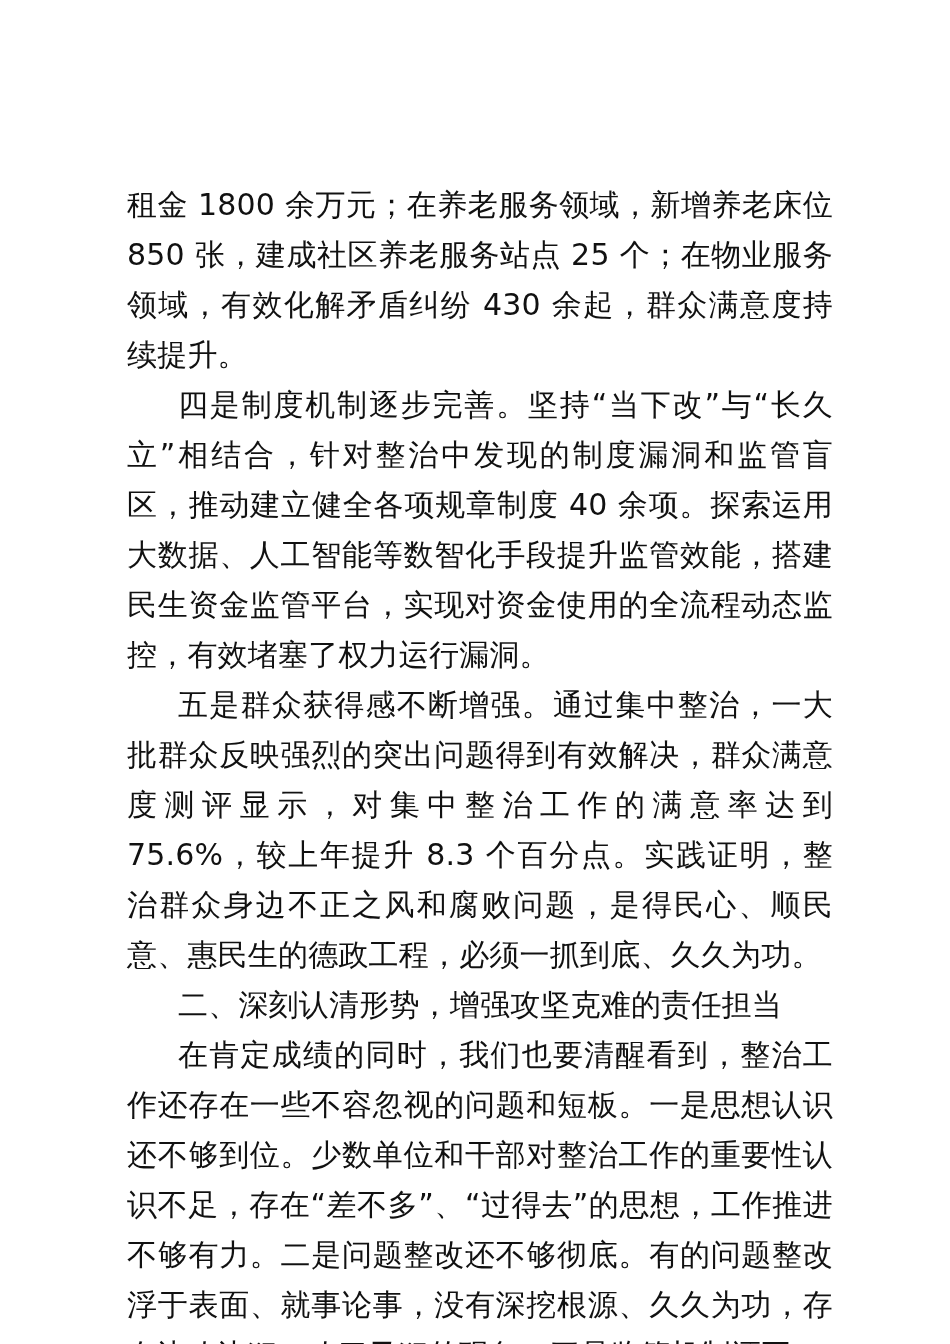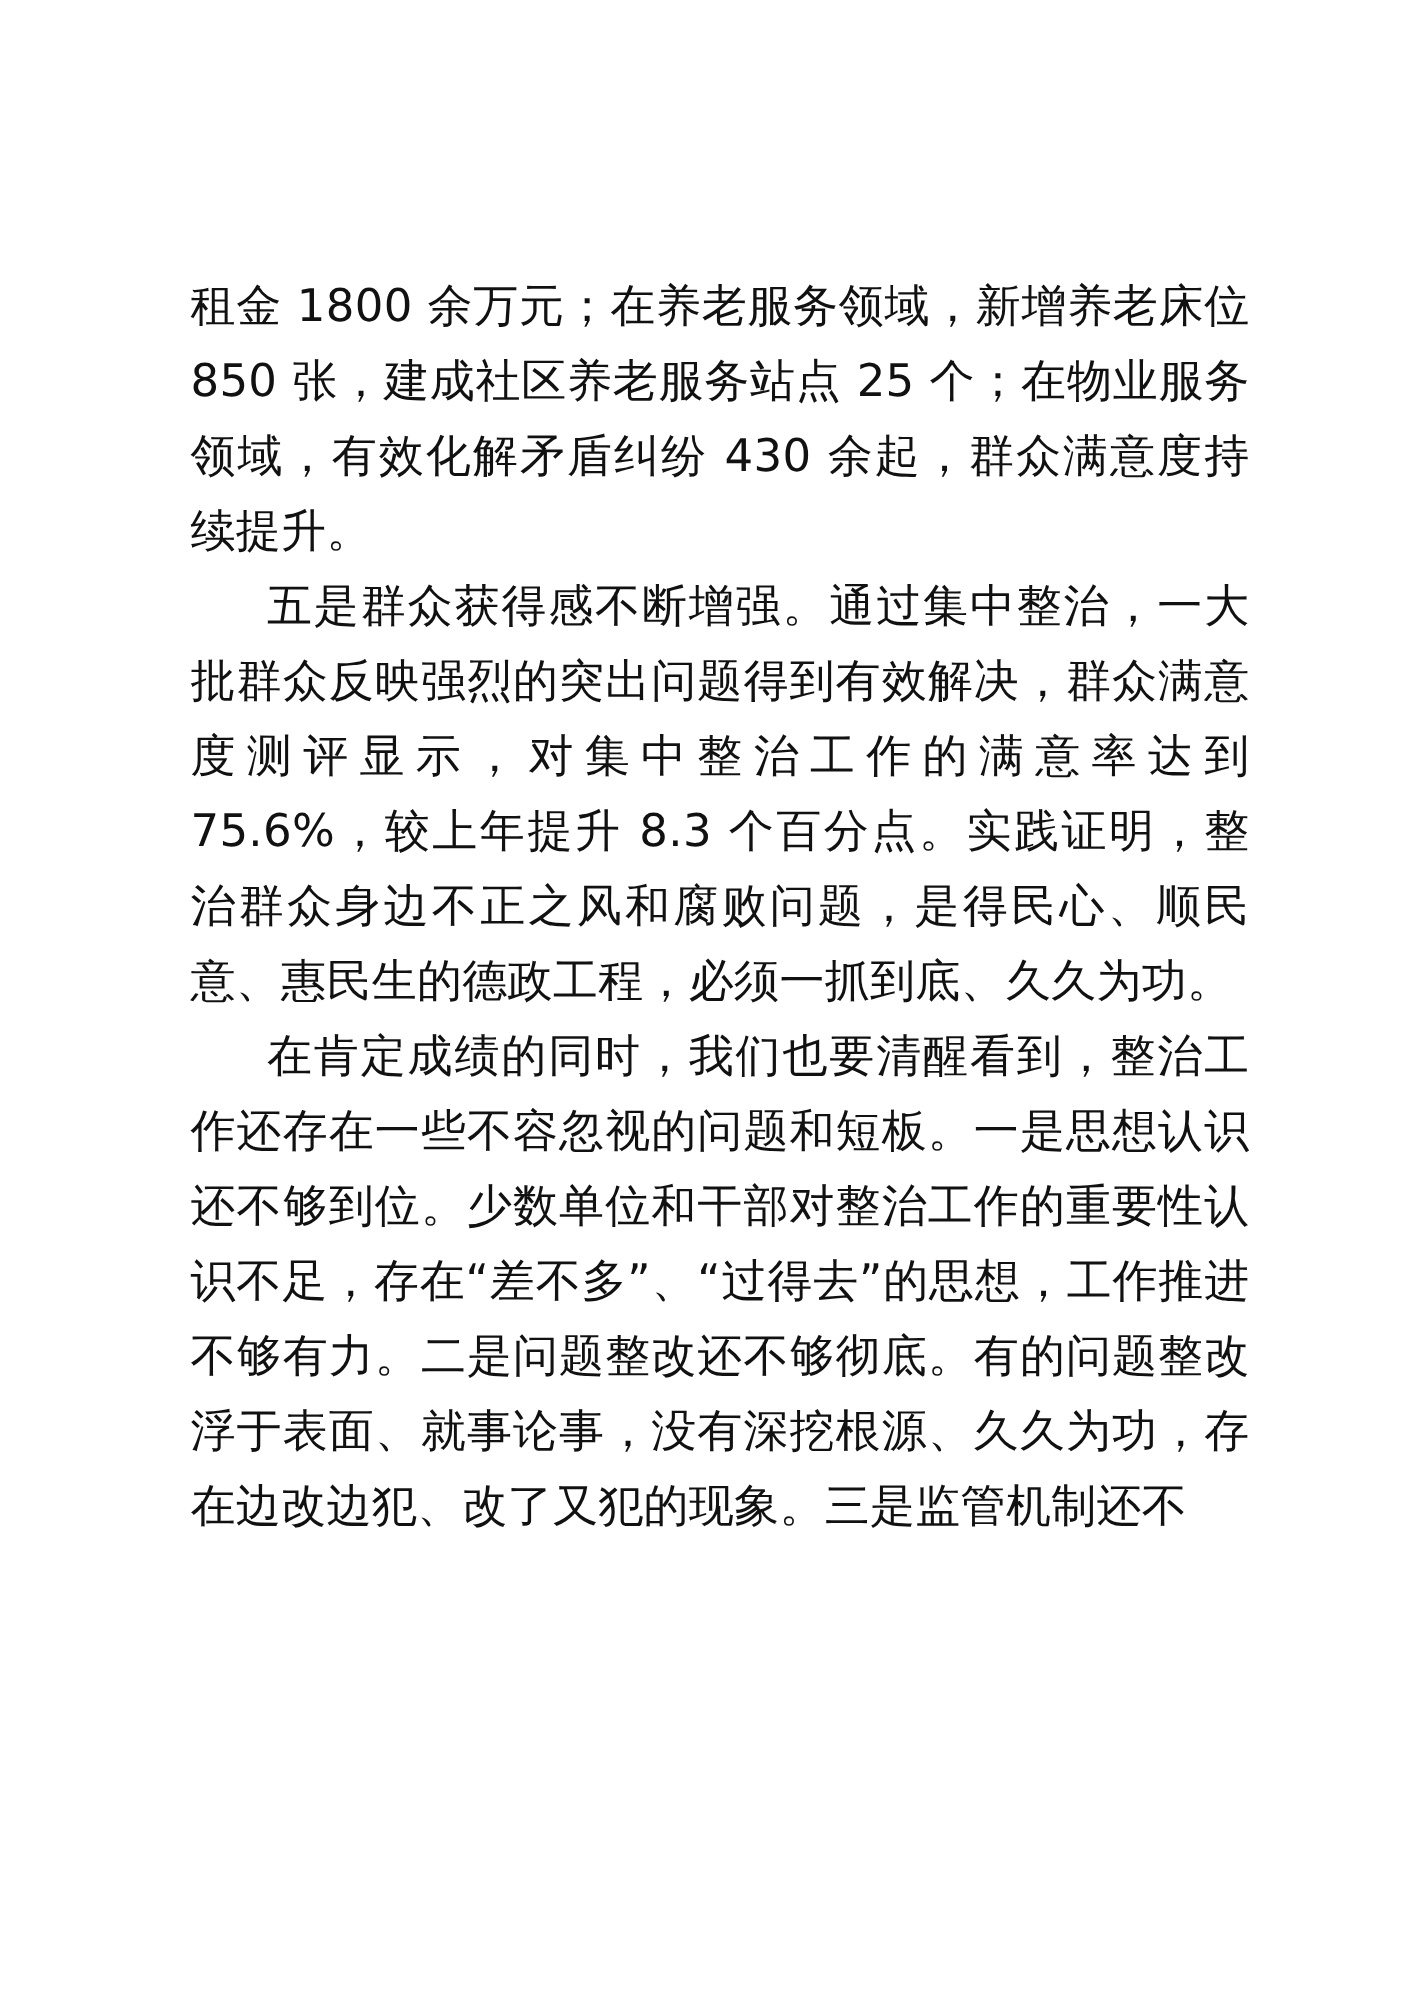--- a/index.html
+++ b/index.html
@@ -19,15 +19,17 @@
   }
   .para { margin: 0; padding: 0; }
   .indent { text-indent: 51px; }
   .heading { text-indent: 51px; }
 </style>
 </head>
 <body>
 
 <div class="page">
   <p class="para">租金 1800 余万元；在养老服务领域，新增养老床位 850 张，建成社区养老服务站点 25 个；在物业服务领域，有效化解矛盾纠纷 430 余起，群众满意度持续提升。</p>
+  <p class="para indent">四是制度机制逐步完善。坚持“当下改”与“长久立”相结合，针对整治中发现的制度漏洞和监管盲区，推动建立健全各项规章制度 40 余项。探索运用大数据、人工智能等数智化手段提升监管效能，搭建民生资金监管平台，实现对资金使用的全流程动态监控，有效堵塞了权力运行漏洞。</p>
   <p class="para indent">五是群众获得感不断增强。通过集中整治，一大批群众反映强烈的突出问题得到有效解决，群众满意度测评显示，对集中整治工作的满意率达到 75.6%，较上年提升 8.3 个百分点。实践证明，整治群众身边不正之风和腐败问题，是得民心、顺民意、惠民生的德政工程，必须一抓到底、久久为功。</p>
+  <p class="para heading">二、深刻认清形势，增强攻坚克难的责任担当</p>
   <p class="para indent">在肯定成绩的同时，我们也要清醒看到，整治工作还存在一些不容忽视的问题和短板。一是思想认识还不够到位。少数单位和干部对整治工作的重要性认识不足，存在“差不多”、“过得去”的思想，工作推进不够有力。二是问题整改还不够彻底。有的问题整改浮于表面、就事论事，没有深挖根源、久久为功，存在边改边犯、改了又犯的现象。三是监管机制还不</p>
 </div>
 
 </body></html>

